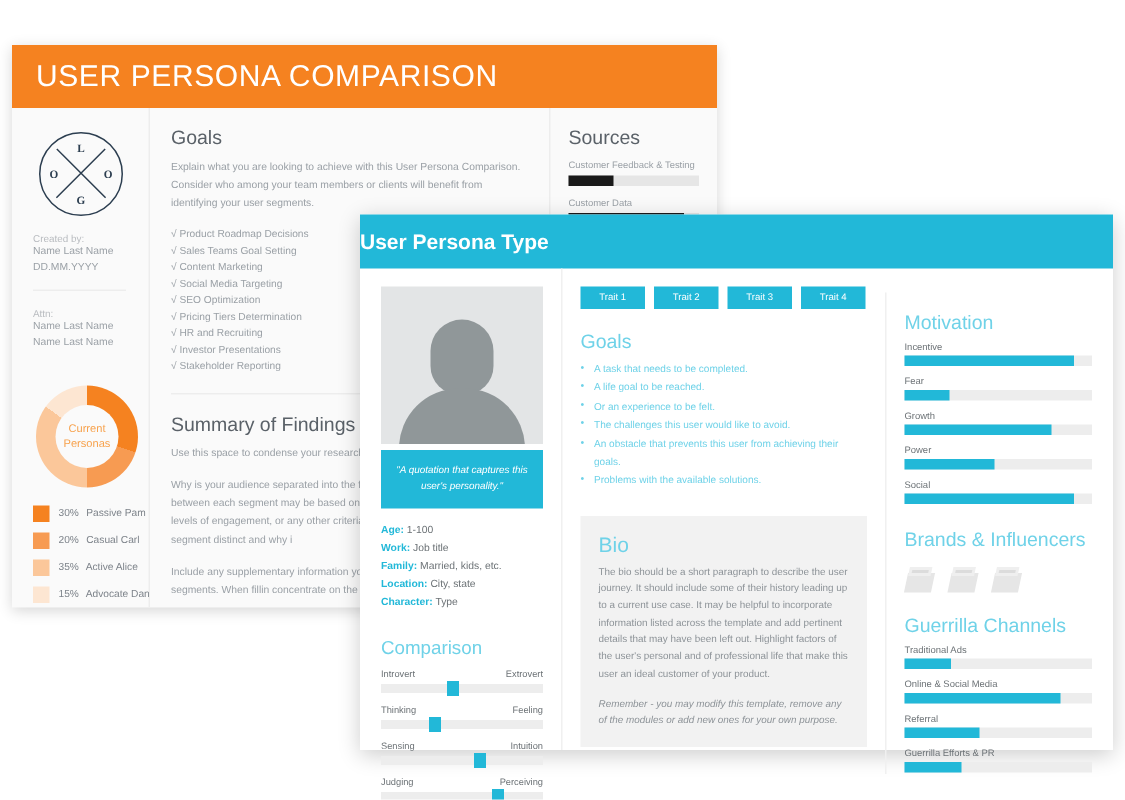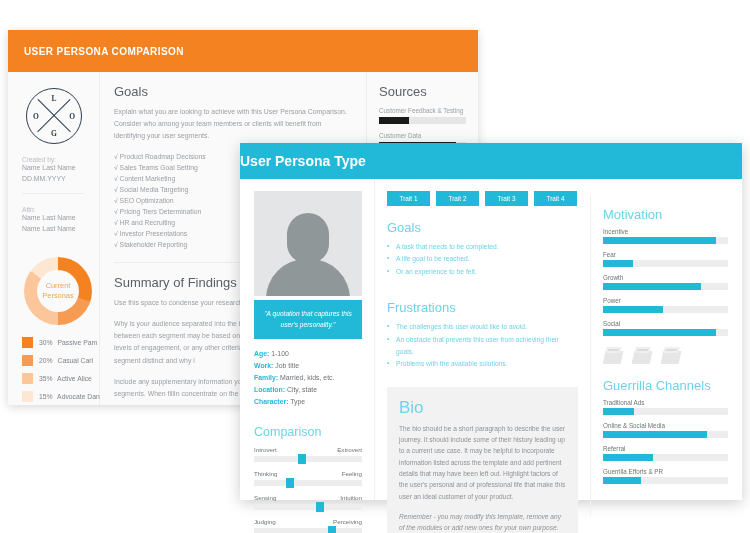--- a/index.html
+++ b/index.html
@@ -16,21 +16,21 @@
     position: absolute; left: 8px; top: 30px;
     width: 470px; height: 375px;
     background: #fafafa;
     box-shadow: 0 2px 9px rgba(0,0,0,.16);
   }
   #doc-left-header {
     height: 42px; background: #F58220;
     display: flex; align-items: center; padding-left: 16px;
   }
   #doc-left-header .title {
-    color:#fff; font-size: 10px; font-weight: bold; letter-spacing: .4px;
+    color:#fff; font-size: 20px; font-weight: normal; letter-spacing: .4px;
   }
   #doc-left-body { position: relative; height: 333px; padding: 0; }
 
   
   .rail { position:absolute; left:0; top:0; width:92px; height:100%;
           border-right:1px solid #ededed; padding: 12px 10px 0 14px; }
   .logo-circle { width: 56px; height: 56px; border-radius: 50%;
     border: 1.4px solid #2c3e50; position: relative; margin: 4px 0 0 4px; }
   .logo-circle .x1, .logo-circle .x2 {
     position:absolute; left: 4px; top: 26px; width: 46px; height: 1.4px; background:#2c3e50;
@@ -113,21 +113,21 @@
 
   .traits { display:flex; gap:6px; margin-bottom: 14px; }
   .trait { background:#22B8D8; color:#fff; font-size:6.4px; padding:4px 0; width:43px;
            text-align:center; }
 
   .rh { font-size: 13px; color:#6fd2e8; font-weight:normal; margin-bottom: 6px; }
   .bul { font-size:6.7px; color:#6fd2e8; line-height:1.85; position:relative; padding-left:9px; }
   .bul::before { content:"•"; position:absolute; left:0; top:-1px; font-size:7px; }
 
   .bio-box { background:#f2f2f2; padding: 11px 12px; margin-top: 16px; }
-  .bio-h { font-size: 17px; color:#6fd2e8; font-weight:normal; margin-bottom: 5px;}
+  .bio-h { font-size: 14px; color:#6fd2e8; font-weight:normal; margin-bottom: 5px;}
   .bio-p { font-size:6.6px; color:#8d9398; line-height:1.72; }
   .bio-note { font-size:6.6px; color:#8d9398; line-height:1.72; font-style:italic; margin-top: 9px; }
 
   .mbar-label { font-size:6.3px; color:#6c7276; margin-bottom:2px; }
   .mbar { height:7px; background:#ededed; margin-bottom:7px; }
   .mbar-fill { height:100%; background:#22B8D8; }
 
   .brand-icons { display:flex; gap:7px; margin: 10px 0 4px 0; }
   .brand-ico { width:22px; height:20px; position:relative; }
   .brand-ico .sh { position:absolute; left:1px; top:5px; width:18px; height:13px;
@@ -312,21 +312,20 @@
             <div class="trait">Trait 4</div>
           </div>
 
         <div class="rh">Goals</div>
         <div id="persona-goals-list">
             <div class="bul">A task that needs to be completed.</div>
             <div class="bul">A life goal to be reached.</div>
             <div class="bul">Or an experience to be felt.</div>
           </div>
 
-        <div class="rh" style="margin-top:22px">Frustrations</div>
         <div id="frustrations-list">
             <div class="bul">The challenges this user would like to avoid.</div>
             <div class="bul">An obstacle that prevents this user from achieving their goals.</div>
             <div class="bul">Problems with the available solutions.</div>
           </div>
 
         <div class="bio-box">
           <div class="bio-h">Bio</div>
           <div class="bio-p">The bio should be a short paragraph to describe the user journey. It should include some of their history leading up to a current use case. It may be helpful to incorporate information listed across the template and add pertinent details that may have been left out. Highlight factors of the user's personal and of professional life that make this user an ideal customer of your product.</div>
           <div class="bio-note">Remember - you may modify this template, remove any of the modules or add new ones for your own purpose.</div>
@@ -361,20 +360,21 @@
               </div>
             </div>
             <div>
               <div class="mbar-label">Social</div>
               <div class="mbar">
                 <div class="mbar-fill" style="width:90%"></div>
               </div>
             </div>
           </div>
 
+        <div class="rh" style="margin-top:16px">Brands &amp; Influencers</div>
         <div class="brand-icons" id="brand-icons">
             <div class="brand-ico">
               <div class="sh"></div>
               <div class="tp"></div>
             </div>
             <div class="brand-ico">
               <div class="sh"></div>
               <div class="tp"></div>
             </div>
             <div class="brand-ico">

